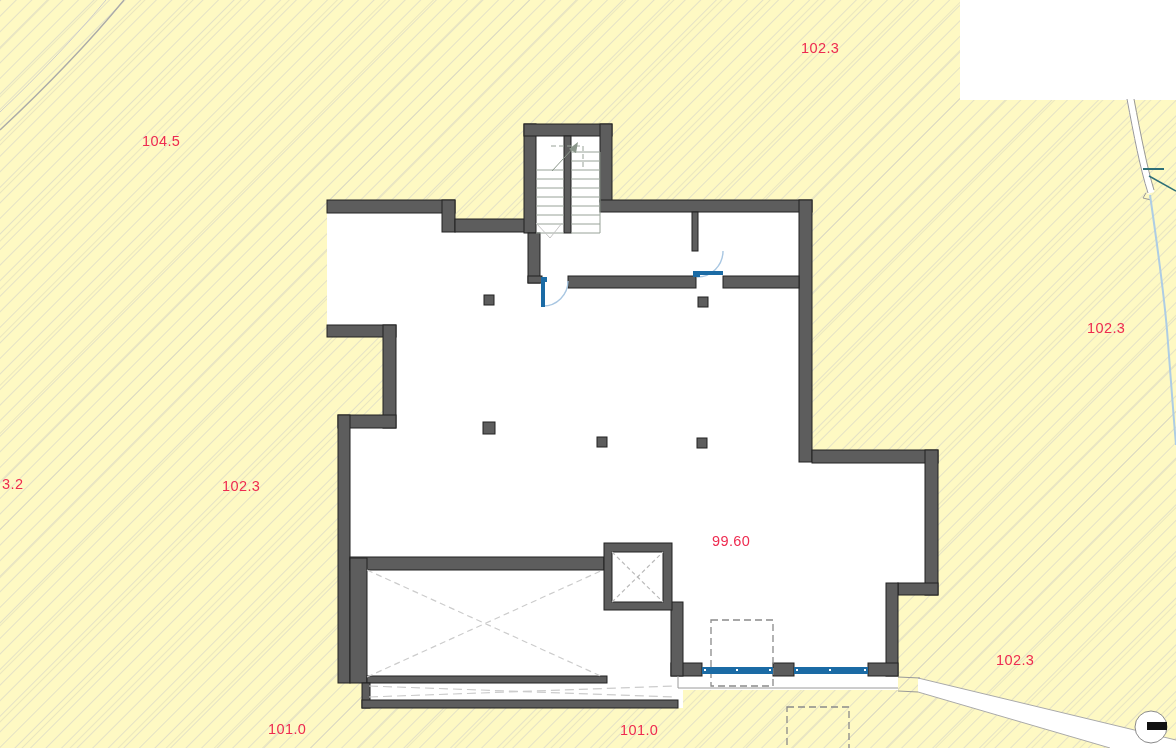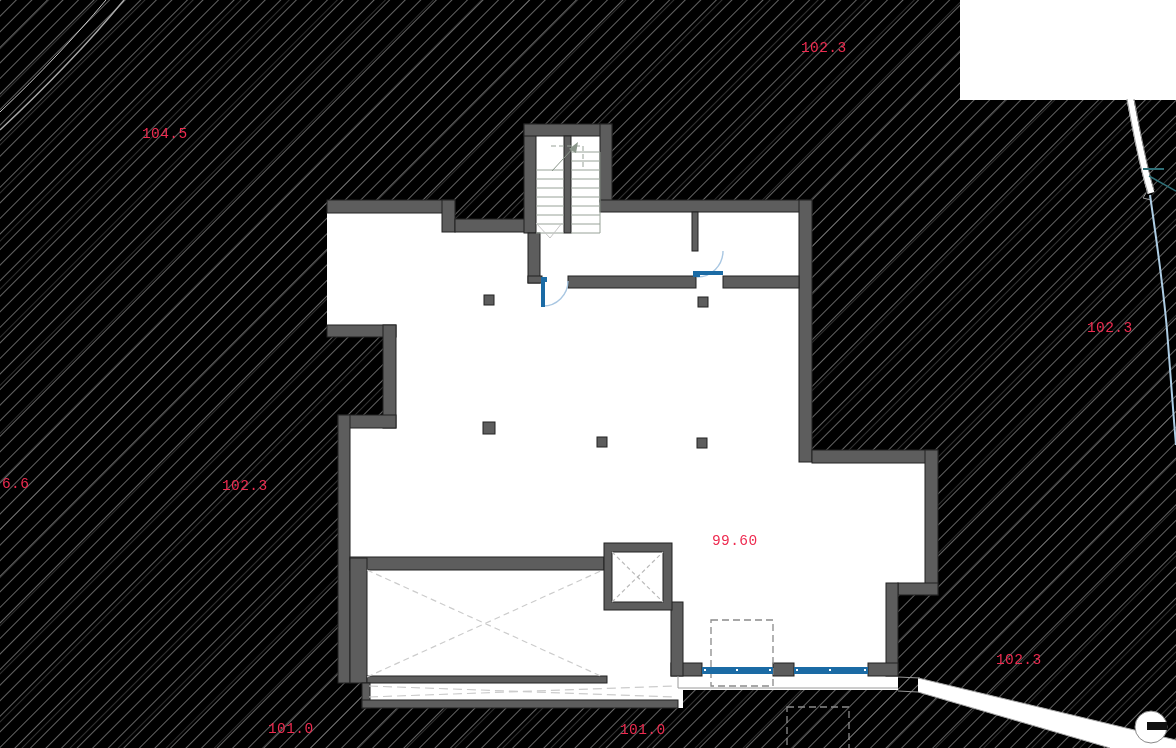--- a/index.html
+++ b/index.html
@@ -1,18 +1,18 @@
 <!DOCTYPE html>
 <html><head>
 <meta charset="utf-8">
 <style>
   html,body{margin:0;padding:0;background:#ffffff;}
   #canvas{
     position:relative;width:1176px;height:748px;overflow:hidden;
-    background:#000000;font-family:Liberation Mono, monospace;
+    background:#fef9c3;font-family:Liberation Sans, sans-serif;
   }
   #plan-svg{position:absolute;left:0;top:0;}
   .lvl{
     position:absolute;color:#ee2b50;font-size:14.5px;letter-spacing:.4px;
     white-space:nowrap;user-select:none;
   }
 </style>
 </head>
 <body>
 
@@ -185,22 +185,22 @@
     <line x1="678" y1="676" x2="678" y2="688" stroke="#9a9a9a" stroke-width="1"></line>
   </g>
 
   <g>
     <circle cx="1151" cy="727" r="16" fill="#ffffff" stroke="#8a8a8a" stroke-width="1"></circle>
     <rect x="1147" y="722" width="20" height="8" fill="#111111"></rect>
   </g>
 </svg>
 
 <span class="lvl" style="left:801px;top:40px">102.3</span>
-<span class="lvl" style="left:142px;top:126px">104.5</span>
-<span class="lvl" style="left:2px;top:476px">6.6</span>
+<span class="lvl" style="left:142px;top:133px">104.5</span>
+<span class="lvl" style="left:2px;top:476px">3.2</span>
 <span class="lvl" style="left:222px;top:478px">102.3</span>
 <span class="lvl" style="left:712px;top:533px">99.60</span>
 <span class="lvl" style="left:1087px;top:320px">102.3</span>
 <span class="lvl" style="left:996px;top:652px">102.3</span>
 <span class="lvl" style="left:268px;top:721px">101.0</span>
 <span class="lvl" style="left:620px;top:722px">101.0</span>
 
 </div>
 
 </body></html>

